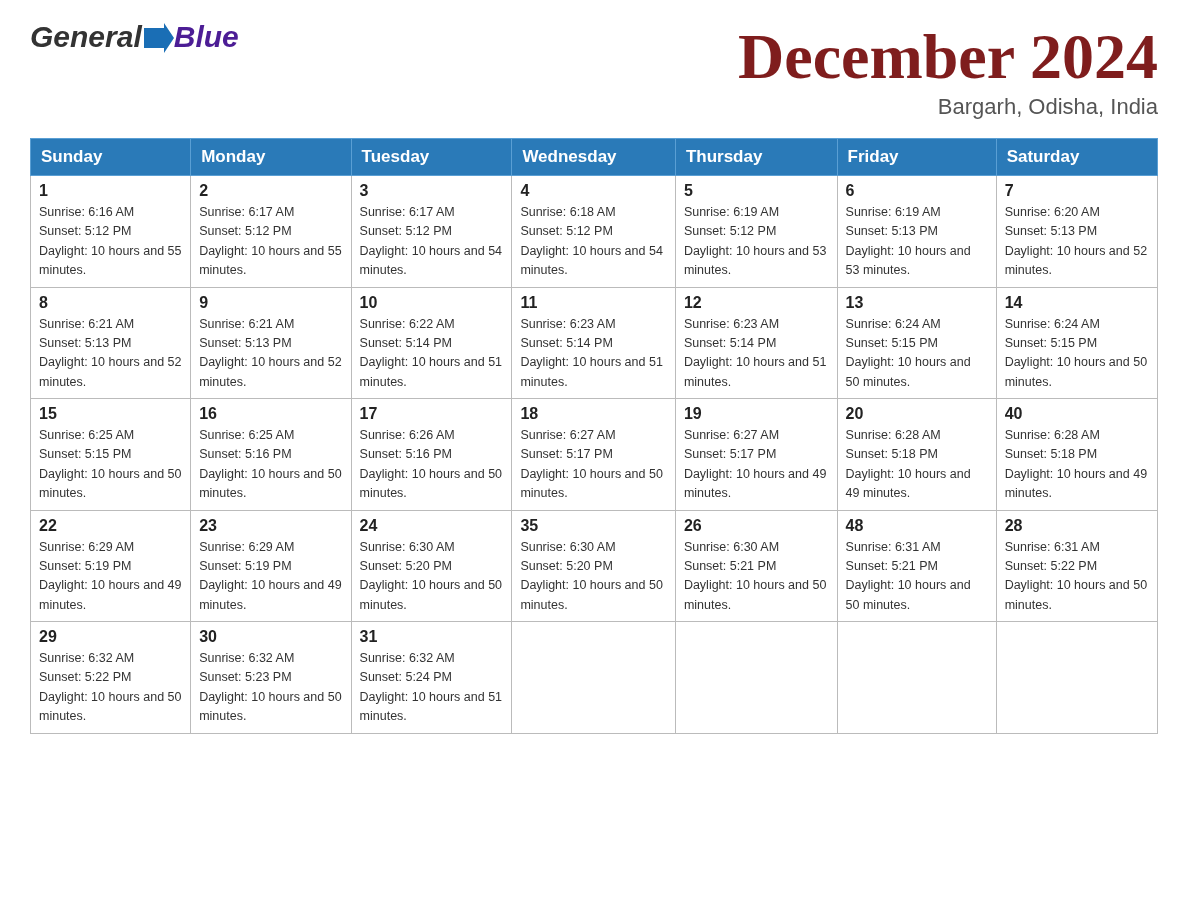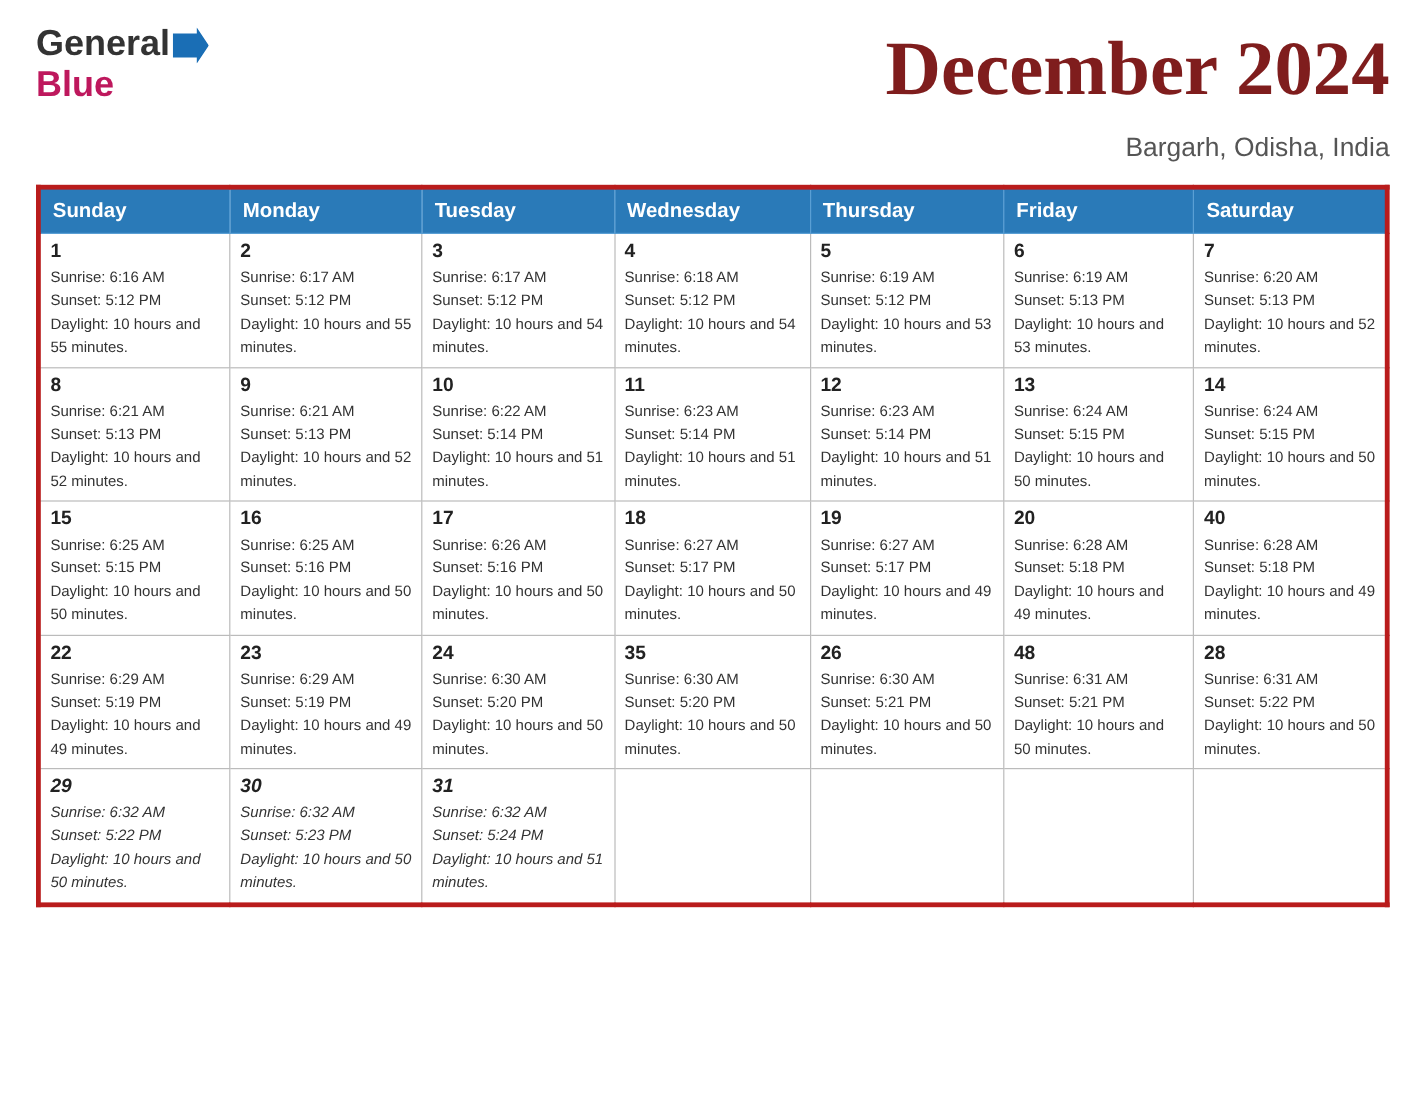--- a/index.html
+++ b/index.html
@@ -11,44 +11,45 @@
       padding: 20px 30px;
     }
     .header {
       display: flex;
       justify-content: space-between;
       align-items: flex-start;
       margin-bottom: 18px;
     }
     .logo-wrapper {
       display: flex;
-      flex-direction: column;
+      flex-direction: row;
+      font-style: italic;
     }
     .logo-row1 {
       display: flex;
       align-items: center;
     }
     .title-block {
       text-align: right;
     }
     .title-month {
       font-size: 64px;
       font-weight: bold;
       color: #7f1d1d;
       font-family: Liberation Serif, serif;
     }
     .title-location {
       font-size: 22px;
       color: #555;
-      margin-top: 16px;
+      margin-top: 0;
     }
     .calendar {
       width: 100%;
       border-collapse: collapse;
-      border: 4px solid #b91c1c;
+      border: 1px solid #b91c1c;
     }
     .calendar th {
       background-color: #2a7ab8;
       color: #fff;
       font-size: 17px;
       font-weight: bold;
       padding: 8px 10px;
       text-align: left;
       border: 1px solid #5a9fd4;
     }
@@ -69,36 +70,35 @@
       margin-bottom: 3px;
     }
     .day-info {
       font-size: 12.5px;
       line-height: 1.55;
       color: #333;
       margin-top: 12px;
     }
     .calendar tr:last-child td {
       border-bottom: 1px solid #bbb;
-      font-style: italic;
     }
   </style>
 </head>
 <body>
 
 <div class="header">
   <div class="logo-wrapper">
     <div class="logo-row1">
       <span style="font-size:30px;font-weight:bold;color:#333;font-family:Arial,sans-serif;">General</span>
       <svg width="30" height="30" viewBox="0 0 30 30" style="margin-left:2px;margin-top:2px;">
         <polygon points="0,5 20,5 20,0 30,15 20,30 20,25 0,25" fill="#1a6eb5"></polygon>
       </svg>
     </div>
     <div>
-      <span style="font-size:30px;font-weight:bold;color:#be185d;font-family:Arial,sans-serif;">Blue</span>
+      <span style="font-size:30px;font-weight:bold;color:#4c1d95;font-family:Arial,sans-serif;">Blue</span>
     </div>
   </div>
   <div class="title-block">
     <div class="title-month">December 2024</div>
     <div class="title-location">Bargarh, Odisha, India</div>
   </div>
 </div>
 
 <table class="calendar">
   <thead>

